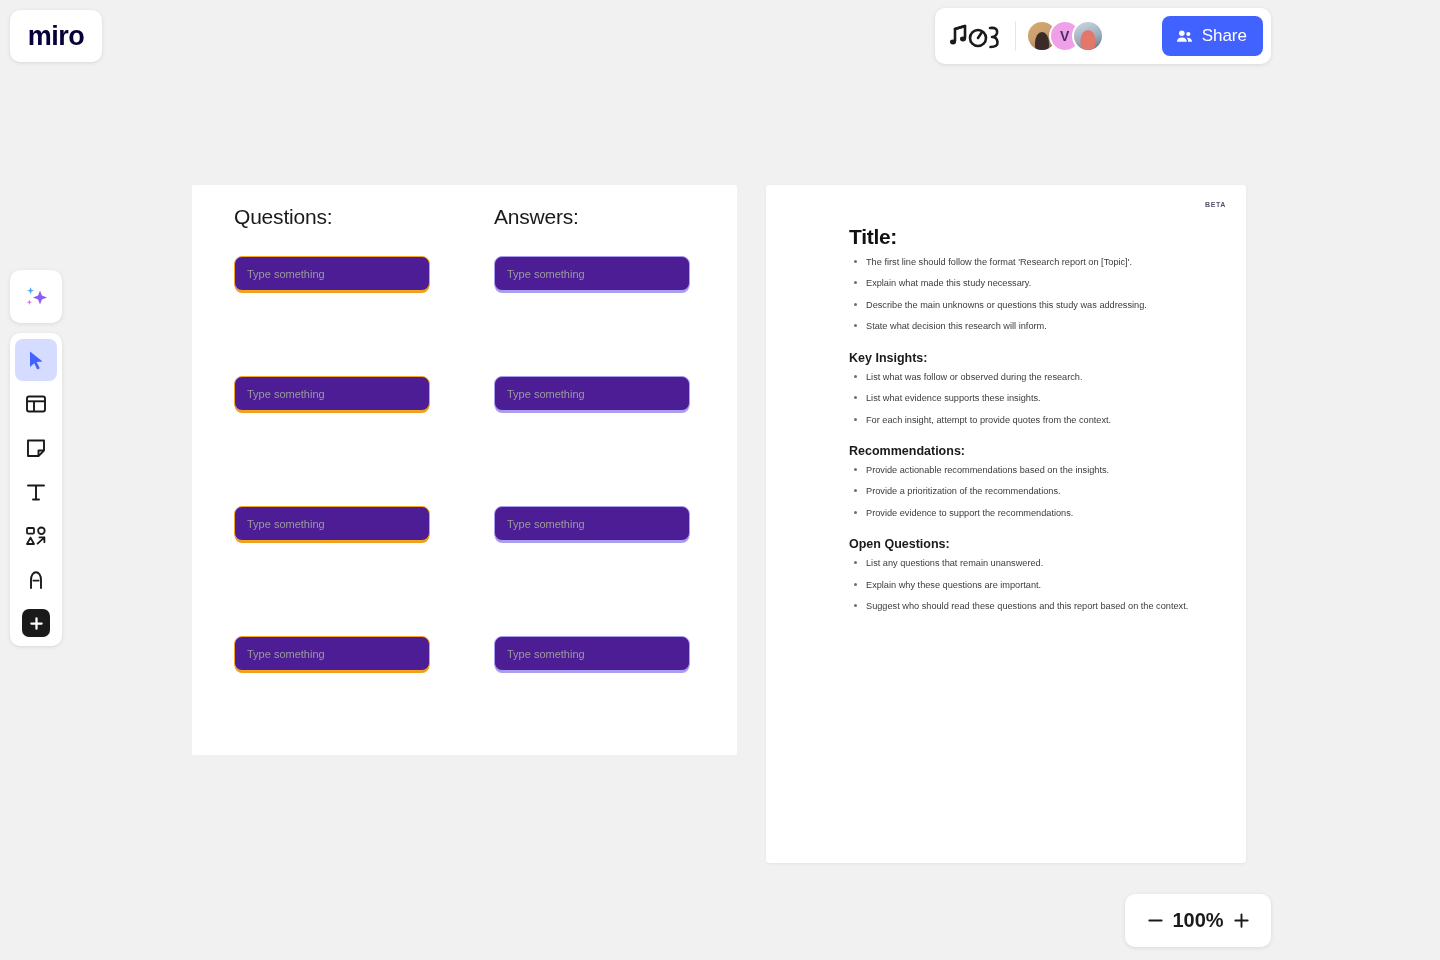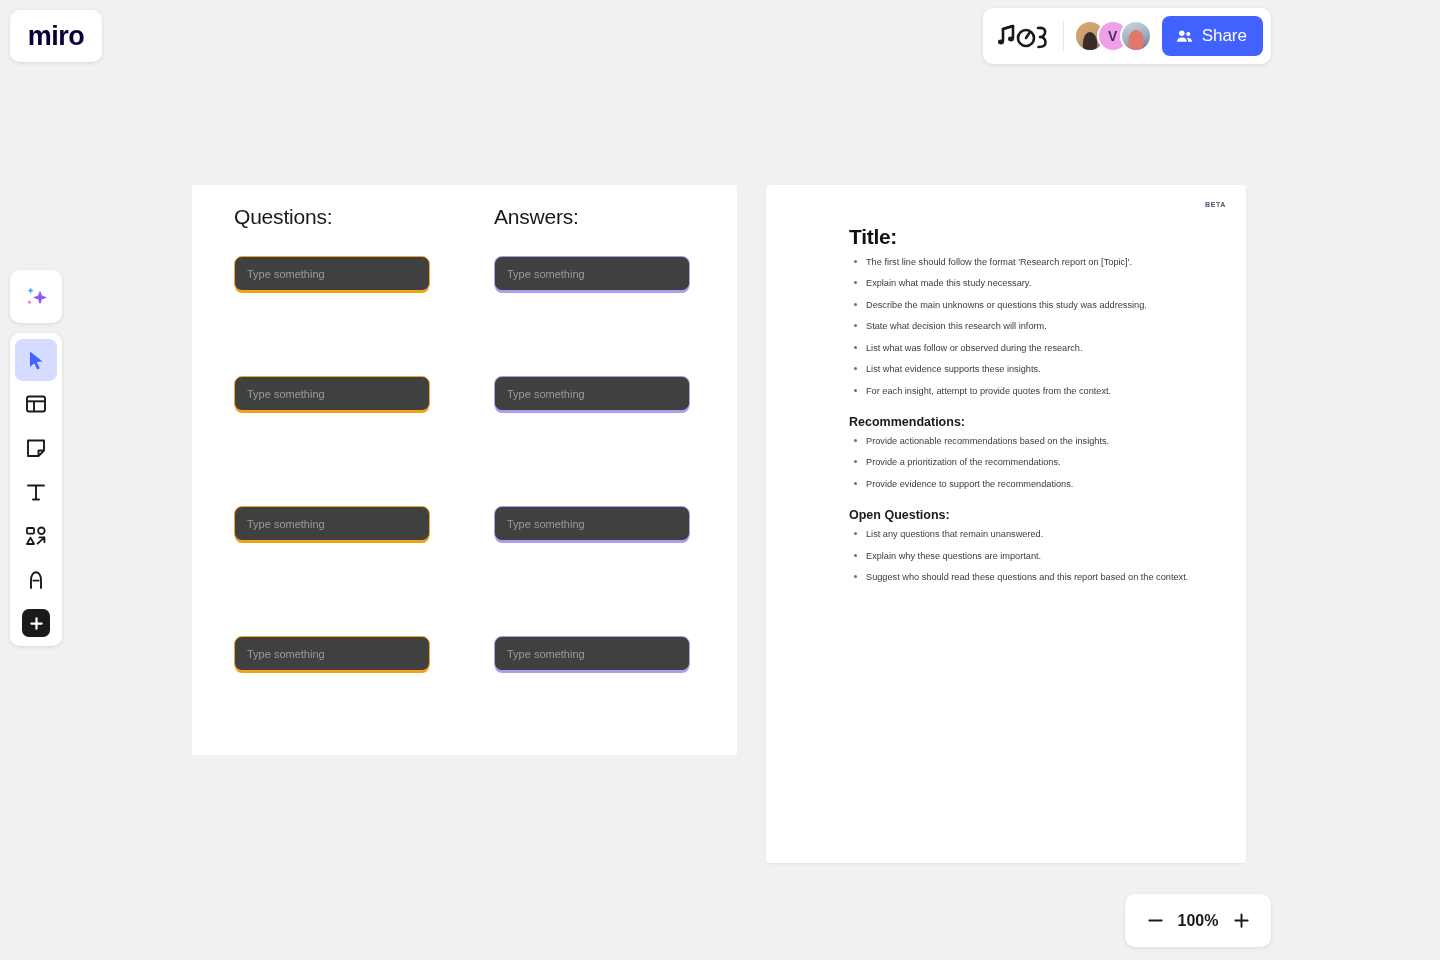--- a/index.html
+++ b/index.html
@@ -54,21 +54,21 @@
   .av3::after {
     content:""; position:absolute; left:50%; top:30%;
     width:15px; height:20px; transform:translateX(-50%);
     background:#e2776a; border-radius:50% 50% 35% 35%;
   }
   .share-btn {
     height: 40px; background: #4262ff; color: #fff;
     border: none; border-radius: 8px;
     display: flex; align-items: center; gap: 8px;
     padding: 0 16px 0 13px; cursor: pointer;
-    font-size: 17px; font-family: "Liberation Sans", sans-serif;
+    font-size: 17px; font-family: "Liberation Sans", sans-serif; margin-left: 48px;
   }
   .share-btn svg { display: block; }
 
   
   .tool-ai {
     position: absolute; left: 10px; top: 270px;
     width: 52px; height: 53px; background: #fff;
     border-radius: 10px; display: flex;
     align-items: center; justify-content: center;
     box-shadow: 0 1px 4px rgba(0,0,0,.10); cursor: pointer;
@@ -101,21 +101,21 @@
     background: #fff; border-radius: 2px; padding-left: 32px;
   }
   .qa-head {
     position: absolute; font-size: 21px; font-weight: 400;
     color: #1a1a1a; letter-spacing: -.2px;
   }
   .qa-head.q { left: 42px; top: 20px; }
   .qa-head.a { left: 302px; top: 20px; }
   .qa-field {
     position: absolute; width: 196px; height: 35px;
-    border-radius: 8px; background: #404040;
+    border-radius: 8px; background: #4c1d95;
     display: flex; align-items: center;
     padding: 0 12px; font-size: 11px; color: #9b9b9b;
     cursor: text; font-family: "Liberation Sans", sans-serif;
   }
   .qa-field.q {
     left: 42px; border: 1.5px solid #f5a623;
     box-shadow: 0 2.5px 0 -0.5px #f0a01c;
   }
   .qa-field.a {
     left: 302px; border: 1.5px solid #a99ef0;
@@ -162,21 +162,21 @@
     border-radius: 10px; display: flex; align-items: center;
     justify-content: space-between; padding: 0 16px;
     box-shadow: 0 1px 4px rgba(0,0,0,.10);
   }
   .zbtn {
     width: 28px; height: 28px; display: flex;
     align-items: center; justify-content: center;
     cursor: pointer; background: none; border: none;
   }
   .zlevel {
-    font-size: 16px; font-weight: 600; color: #1a1a1a;
+    font-size: 20px; font-weight: 600; color: #1a1a1a;
     min-width: 46px; text-align: center;
   }
 </style>
 </head>
 <body>
 
 <div id="app">
 
   <div class="logo-card">
     <span class="logo-text">miro</span>
@@ -288,20 +288,21 @@
       <ul class="doc-ul">
         <li class="doc-li">The first line should follow the format 'Research report on [Topic]'.</li>
       </ul>
 
       <ul class="doc-ul">
         <li class="doc-li">Explain what made this study necessary.</li>
         <li class="doc-li">Describe the main unknowns or questions this study was addressing.</li>
         <li class="doc-li">State what decision this research will inform.</li>
       </ul>
 
+      <div class="doc-h">Key Insights:</div>
       <ul class="doc-ul">
         <li class="doc-li">List what was follow or observed during the research.</li>
         <li class="doc-li">List what evidence supports these insights.</li>
         <li class="doc-li">For each insight, attempt to provide quotes from the context.</li>
       </ul>
 
       <div class="doc-h">Recommendations:</div>
       <ul class="doc-ul">
         <li class="doc-li">Provide actionable recommendations based on the insights.</li>
         <li class="doc-li">Provide a prioritization of the recommendations.</li>

